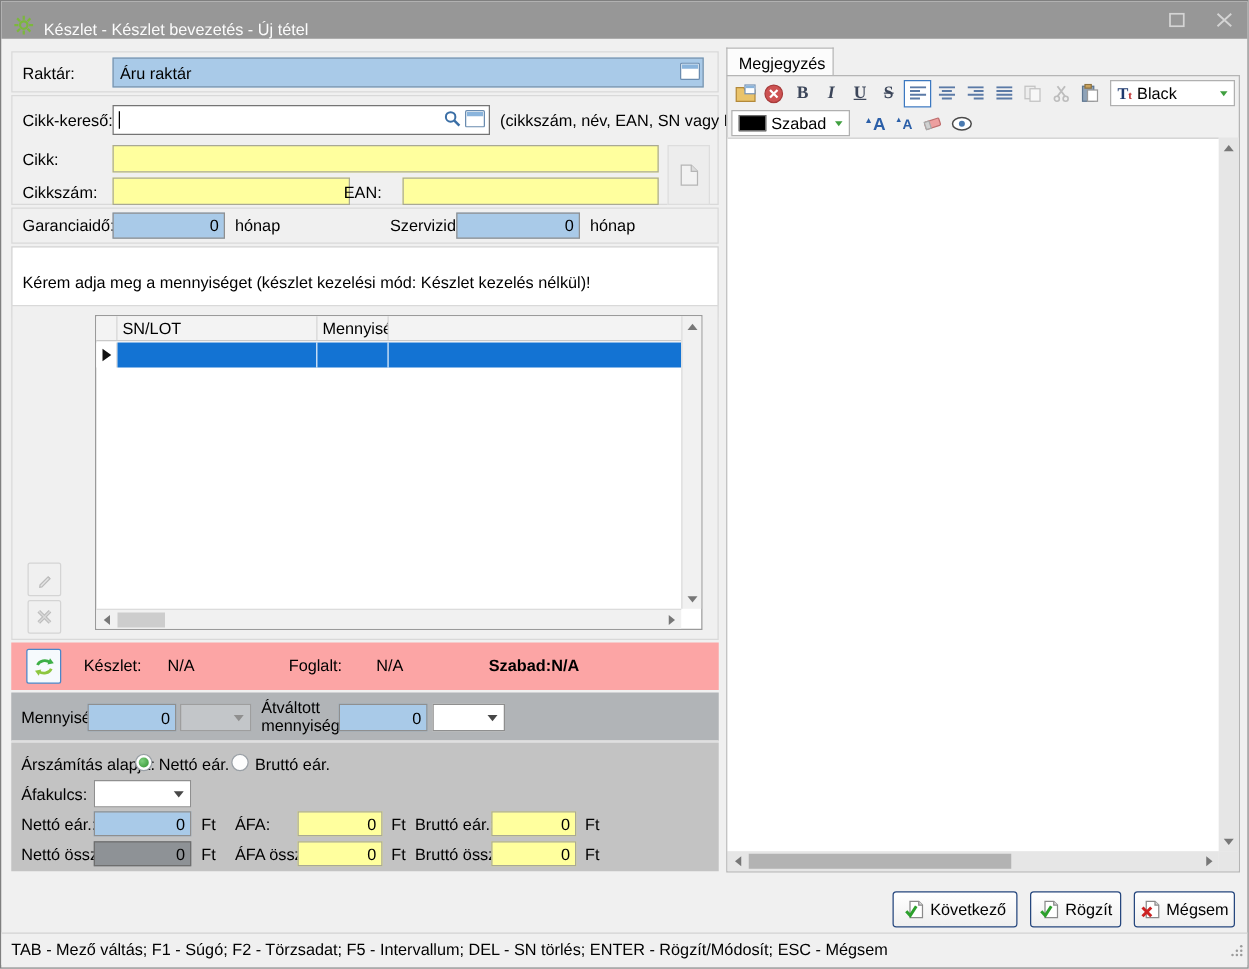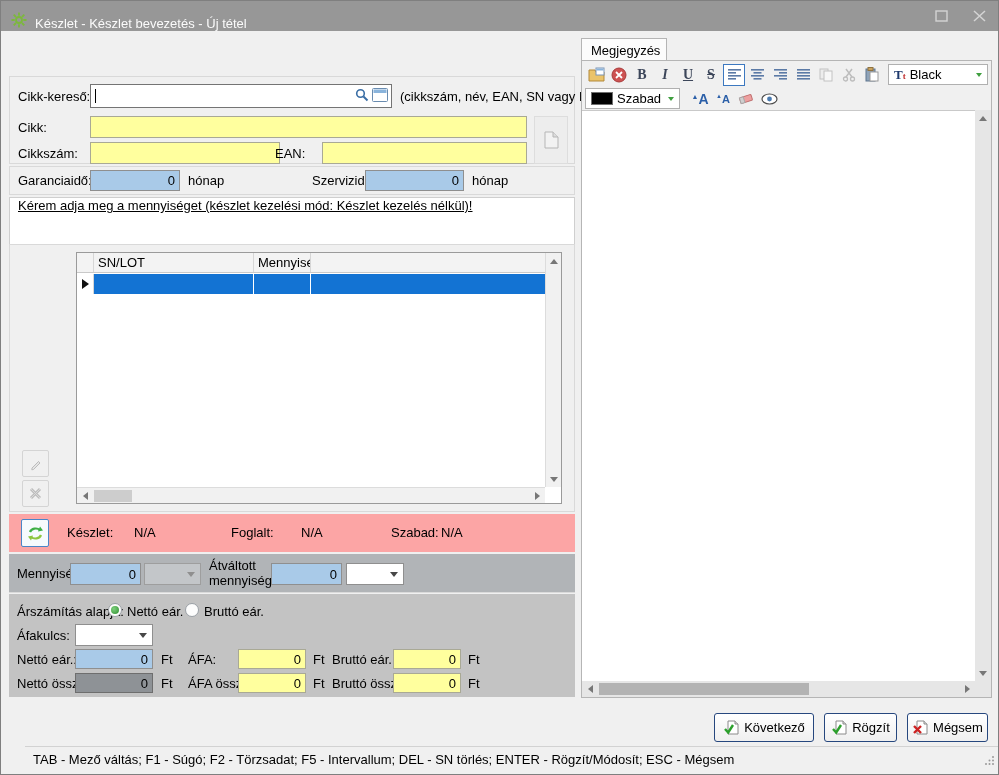--- a/index.html
+++ b/index.html
@@ -75,23 +75,23 @@
   .ed-vscroll { position:absolute; right:0; top:49px; bottom:16px; width:16px; background:#e6e6e6; }
   .ed-hscroll { position:absolute; left:0; right:16px; bottom:0; height:16px; background:#e6e6e6; }
   .ed-thumb { position:absolute; left:17px; top:2px; height:12px; width:210px; background:#b3b3b3; }
   .ed-corner { position:absolute; right:0; bottom:0; width:16px; height:16px; background:#e6e6e6; }
 
   
   .fbtn { position:absolute; top:712px; height:29px; border:1px solid #26477e; border-radius:3px;
           background:linear-gradient(#ffffff,#efefef); display:flex; align-items:center; justify-content:center;
           gap:5px; font-size:13px; cursor:default; }
   .statusbar { position:absolute; left:0; right:0; top:745px; height:26px; background:#f0f0f0;
-               border-top:1px solid #d2d2d2; display:flex; align-items:center; padding-left:8px; font-size:13px;margin-left:24px; }
+               border-top:1px solid #d2d2d2; display:flex; align-items:center; padding-left:8px; font-size:13px; }
   .grip { position:absolute; right:3px; bottom:3px; }
-  .bold { font-weight:normal; }
+  .bold { font-weight:bold; }
 </style>
 </head>
 <body>
 
 <div class="window">
 
   <div class="titlebar">
     <span>
       <svg width="16" height="16">
           <g stroke="#7cb83c" stroke-width="1.8" fill="none">
@@ -106,20 +106,32 @@
           <rect x="1" y="1" width="11" height="10" fill="none" stroke="#d4d4d4" stroke-width="1.4"></rect>
         </svg>
     </span>
     <span class="win-btn btn-close">
       <svg width="13" height="12">
           <path d="M1 1 L12 11 M12 1 L1 11" stroke="#d4d4d4" stroke-width="1.5"></path>
         </svg>
     </span>
   </div>
 
+  <div class="grp" style="top:40px; height:33px;">
+    <span class="lbl" style="left:8px; top:9px;">Raktár:</span>
+    <div class="field blue" style="left:80px; top:4px; width:473px; height:24px; padding-left:5px; border-color:#7b95ae;">
+      <span style="flex:1;">Áru raktár</span>
+      <span style="margin-right:2px;">
+        <svg width="16" height="14">
+            <rect x="0.5" y="0.5" width="15" height="13" rx="1" fill="#fff" stroke="#6a8cb0"></rect>
+            <rect x="1.5" y="1.5" width="13" height="3.5" fill="#8ab4dc"></rect>
+          </svg>
+      </span>
+    </div>
+  </div>
 
   <div class="grp" style="top:75px; height:88px;">
     <span class="lbl" style="left:8px; top:12px;">Cikk-kereső:</span>
     <div class="field whitef" style="left:80px; top:7px; width:302px; height:24px; border-color:#747474; position:absolute;">
       <span style="width:1px;height:14px;background:#000;margin-left:4px;"></span>
       <span style="flex:1;"></span>
       <span style="margin-right:3px;">
         <svg width="14" height="14">
             <circle cx="5.5" cy="5.5" r="3.8" fill="none" stroke="#3a6ea5" stroke-width="1.6"></circle>
             <path d="M8.5 8.5 L12.5 12.5" stroke="#3a6ea5" stroke-width="2"></path>
@@ -156,21 +168,21 @@
       <span>0</span>
     </div>
     <span class="lbl" style="left:178px; top:6px;">hónap</span>
     <span class="lbl" style="left:302px; top:6px;">Szervizidő:</span>
     <div class="field blue num" style="left:355px; top:3px; width:99px; height:21px;">
       <span>0</span>
     </div>
     <span class="lbl" style="left:462px; top:6px;">hónap</span>
   </div>
 
-  <div class="grp" style="top:196px; height:57px; background:#fff; border-color:#cfcfcf; display:flex; padding-left:8px;text-decoration:underline;">
+  <div class="grp" style="top:196px; height:57px; background:#fff; border-color:#cfcfcf; display:flex; align-items:center; padding-left:8px;">
     <span>Kérem adja meg a mennyiséget (készlet kezelési mód: Készlet kezelés nélkül)!</span>
   </div>
 
   <div class="grp" style="top:243px; height:268px;">
     <div class="table-ctrl">
       <div class="thead">
         <div class="th" style="width:17px; padding-left:0;"></div>
         <div class="th" style="width:160px;">SN/LOT</div>
         <div class="th" style="width:57px;">Mennyiség</div>
       </div>

